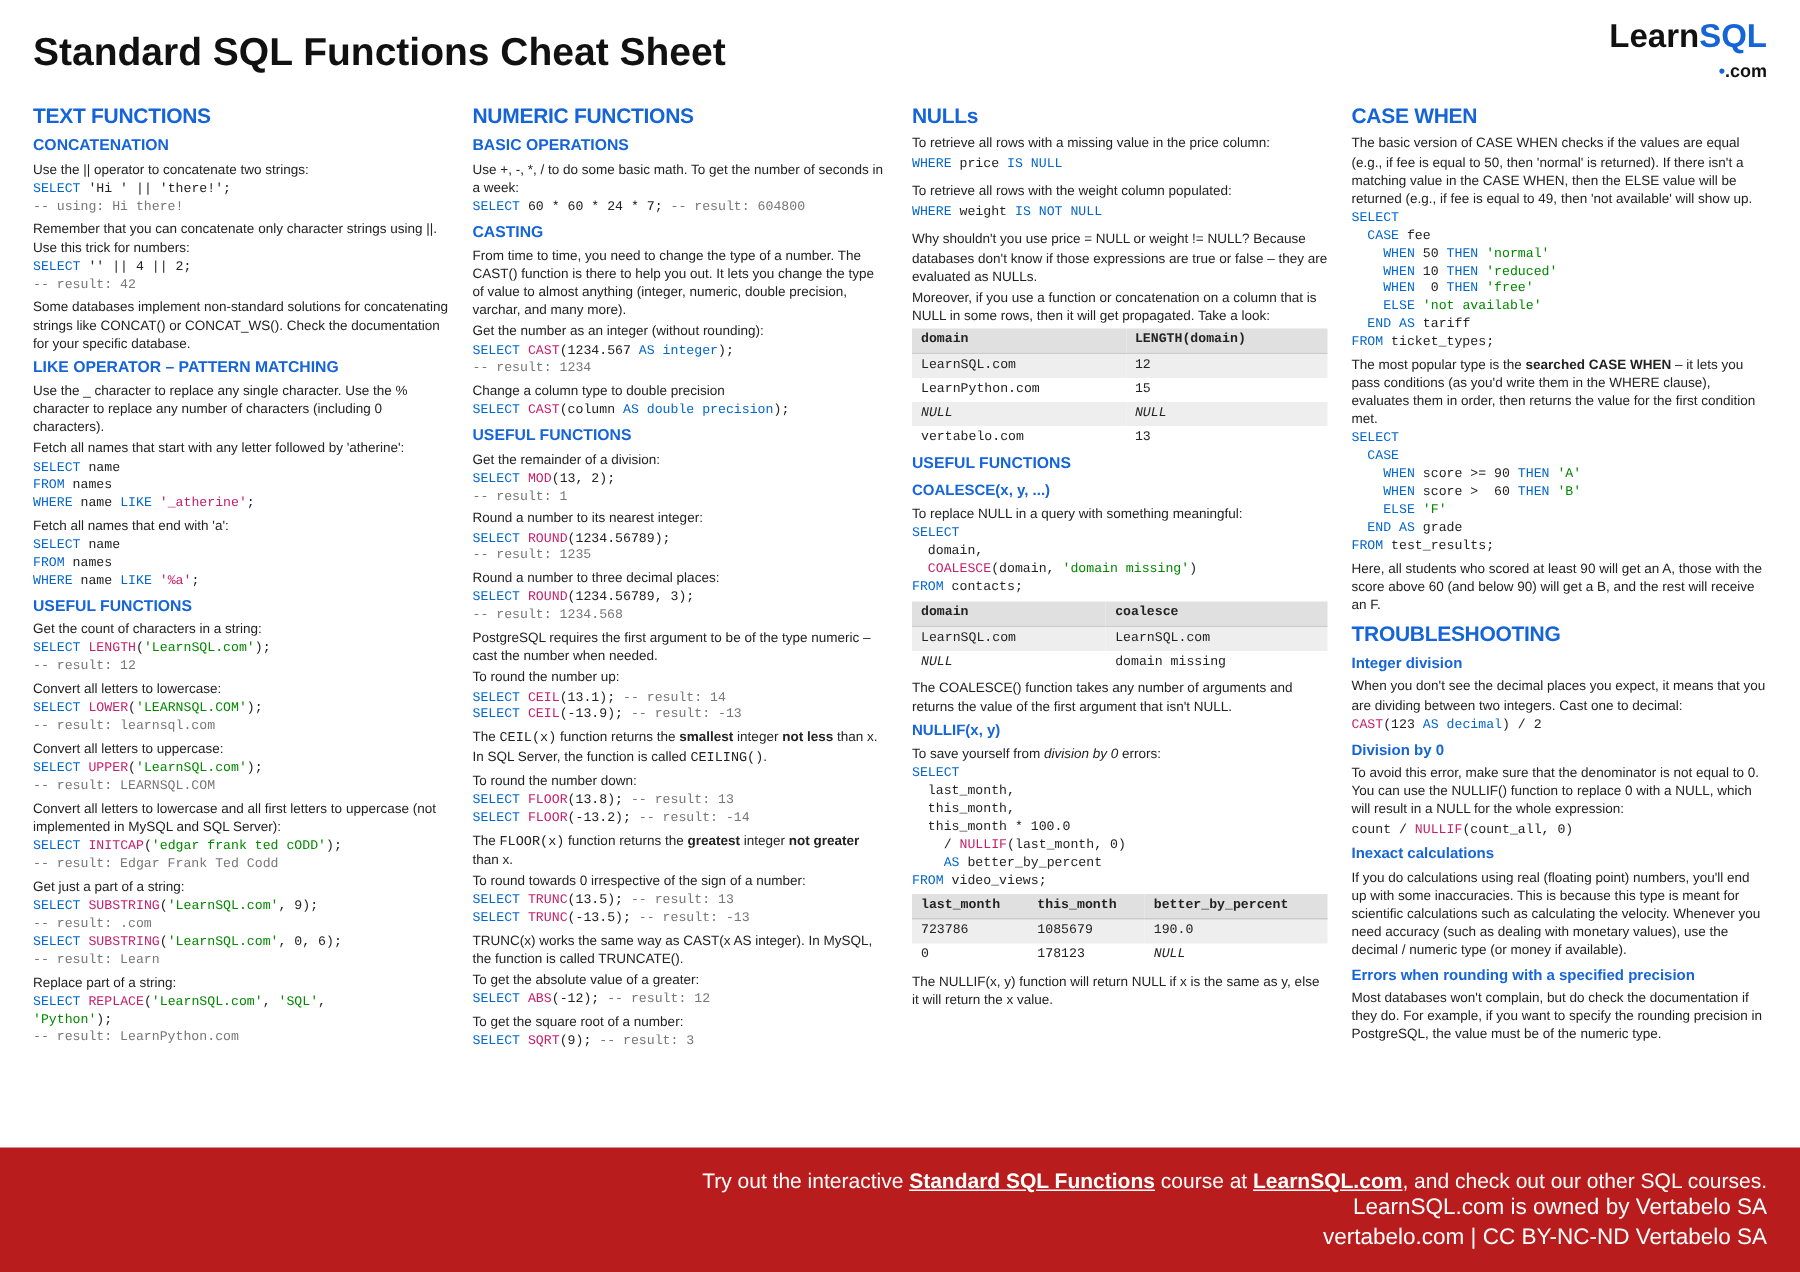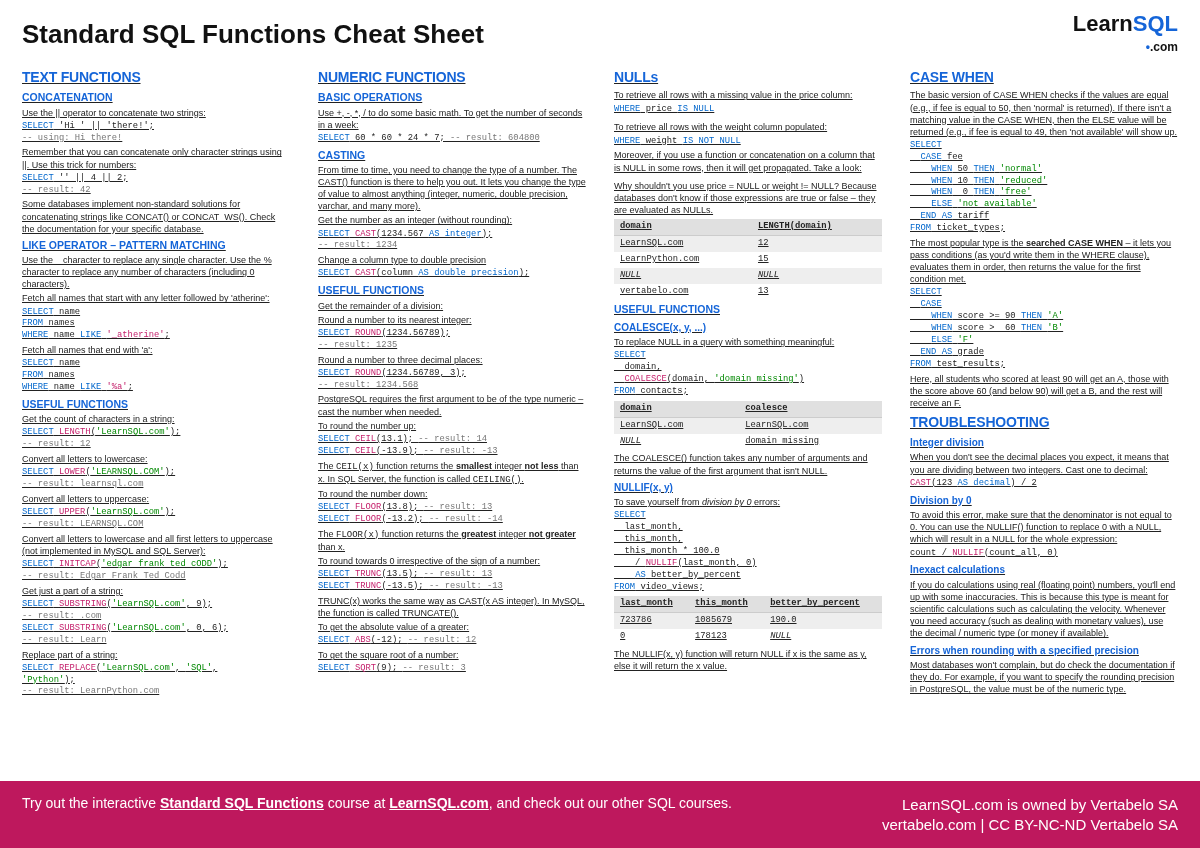--- a/index.html
+++ b/index.html
@@ -20,50 +20,50 @@
     gap: 14px;
   }
   .header h1 { font-size: 26px; font-weight: 700; color: #111; }
   .logo { font-size: 22px; font-weight: 700; text-align: right; line-height: 0.92; }
   .logo .learn { color: #111; }
   .logo .sql { color: #1565d8; }
   .logo .com { font-size: 12px; color: #111; }
   .logo .dot { color: #1565d8; }
   .cols {
     display: flex;
-    gap: 28px;
+    gap: 16px;
     padding: 0 22px 0 22px;
     font-size: 9px;
     line-height: 1.35;
-    text-decoration: underline;
   }
   .col { flex: 1; min-width: 0; }
   .h2 { color: #1565d8; font-size: 14px; font-weight: 700; margin: 4px 0 2px 0; letter-spacing: -0.2px; }
   .h3 { color: #1565d8; font-size: 10.5px; font-weight: 700; margin: 3px 0 1px 0; }
   .h4 { color: #1565d8; font-size: 10px; font-weight: 700; margin: 4px 0 1px 0; }
   .p { color: #222; margin: 2px 0; }
   .code { font-family: "Consolas","Courier New",monospace; white-space: pre; font-size: 8.8px; margin: 1px 0; }
   .kw { color: #0066cc; }
   .fn { color: #c41e6a; }
   .str { color: #008800; }
   .cmt { color: #777; }
   .mono { font-family: "Consolas","Courier New",monospace; }
   table.tbl { border-collapse: collapse; font-family: "Consolas","Courier New",monospace; font-size: 8.8px; margin: 3px 0; width: 100%; }
   table.tbl th { background: #e0e0e0; padding: 2px 6px; text-align: left; font-weight: 700; border-bottom: 1px solid #ccc; margin-left: 29px;}
   table.tbl td { padding: 2px 6px; }
   table.tbl tr:nth-child(even) td { background: #eee; }
   .footer {
     position: absolute;
     bottom: 0; left: 0; right: 0;
-    background: #be185d;
+    background: #b91c1c;
     color: #fff;
     padding: 14px 22px;
     display: flex;
     justify-content: space-between;
-    align-items: flex-start;
+    align-items: flex-end;
+    flex-direction: column;
   }
   .footer .cta { font-size: 14px; }
   .footer .cta b { text-decoration: underline; font-weight: 700; }
   .footer .credits { font-size: 15px; text-align: right; line-height: 1.3; }
 </style>
 </head>
 <body>
 
 <div class="header">
   <h1>Standard SQL Functions Cheat Sheet</h1>
@@ -129,20 +129,22 @@
     <div class="h3">CASTING</div>
     <div class="p">From time to time, you need to change the type of a number. The CAST() function is there to help you out. It lets you change the type of value to almost anything (integer, numeric, double precision, varchar, and many more).</div>
     <div class="p">Get the number as an integer (without rounding):</div>
     <div class="code"><span class="kw">SELECT</span> <span class="fn">CAST</span>(1234.567 <span class="kw">AS integer</span>);
 <span class="cmt">-- result: 1234</span></div>
     <div class="p">Change a column type to double precision</div>
     <div class="code"><span class="kw">SELECT</span> <span class="fn">CAST</span>(column <span class="kw">AS double precision</span>);</div>
 
     <div class="h3">USEFUL FUNCTIONS</div>
     <div class="p">Get the remainder of a division:</div>
+    <div class="code"><span class="kw">SELECT</span> <span class="fn">MOD</span>(13, 2);
+<span class="cmt">-- result: 1</span></div>
     <div class="p">Round a number to its nearest integer:</div>
     <div class="code"><span class="kw">SELECT</span> <span class="fn">ROUND</span>(1234.56789);
 <span class="cmt">-- result: 1235</span></div>
     <div class="p">Round a number to three decimal places:</div>
     <div class="code"><span class="kw">SELECT</span> <span class="fn">ROUND</span>(1234.56789, 3);
 <span class="cmt">-- result: 1234.568</span></div>
     <div class="p">PostgreSQL requires the first argument to be of the type numeric – cast the number when needed.</div>
     <div class="p">To round the number up:</div>
     <div class="code"><span class="kw">SELECT</span> <span class="fn">CEIL</span>(13.1); <span class="cmt">-- result: 14</span>
 <span class="kw">SELECT</span> <span class="fn">CEIL</span>(-13.9); <span class="cmt">-- result: -13</span></div>
@@ -160,22 +162,22 @@
     <div class="p">To get the square root of a number:</div>
     <div class="code"><span class="kw">SELECT</span> <span class="fn">SQRT</span>(9); <span class="cmt">-- result: 3</span></div>
   </div>
 
   <div class="col">
     <div class="h2">NULLs</div>
     <div class="p">To retrieve all rows with a missing value in the price column:</div>
     <div class="code"><span class="kw">WHERE</span> price <span class="kw">IS NULL</span></div>
     <div class="p" style="margin-top:6px">To retrieve all rows with the weight column populated:</div>
     <div class="code"><span class="kw">WHERE</span> weight <span class="kw">IS NOT NULL</span></div>
+    <div class="p" style="margin-top:6px">Why shouldn't you use price = NULL or weight != NULL? Because databases don't know if those expressions are true or false – they are evaluated as NULLs.</div>
     <div class="p">Moreover, if you use a function or concatenation on a column that is NULL in some rows, then it will get propagated. Take a look:</div>
-    <div class="p" style="margin-top:6px">Why shouldn't you use price = NULL or weight != NULL? Because databases don't know if those expressions are true or false – they are evaluated as NULLs.</div>
     <table class="tbl">
       <tbody>
           <tr>
             <th>domain</th>
             <th>LENGTH(domain)</th>
           </tr>
       <tr>
             <td>LearnSQL.com</td>
             <td>12</td>
           </tr>

